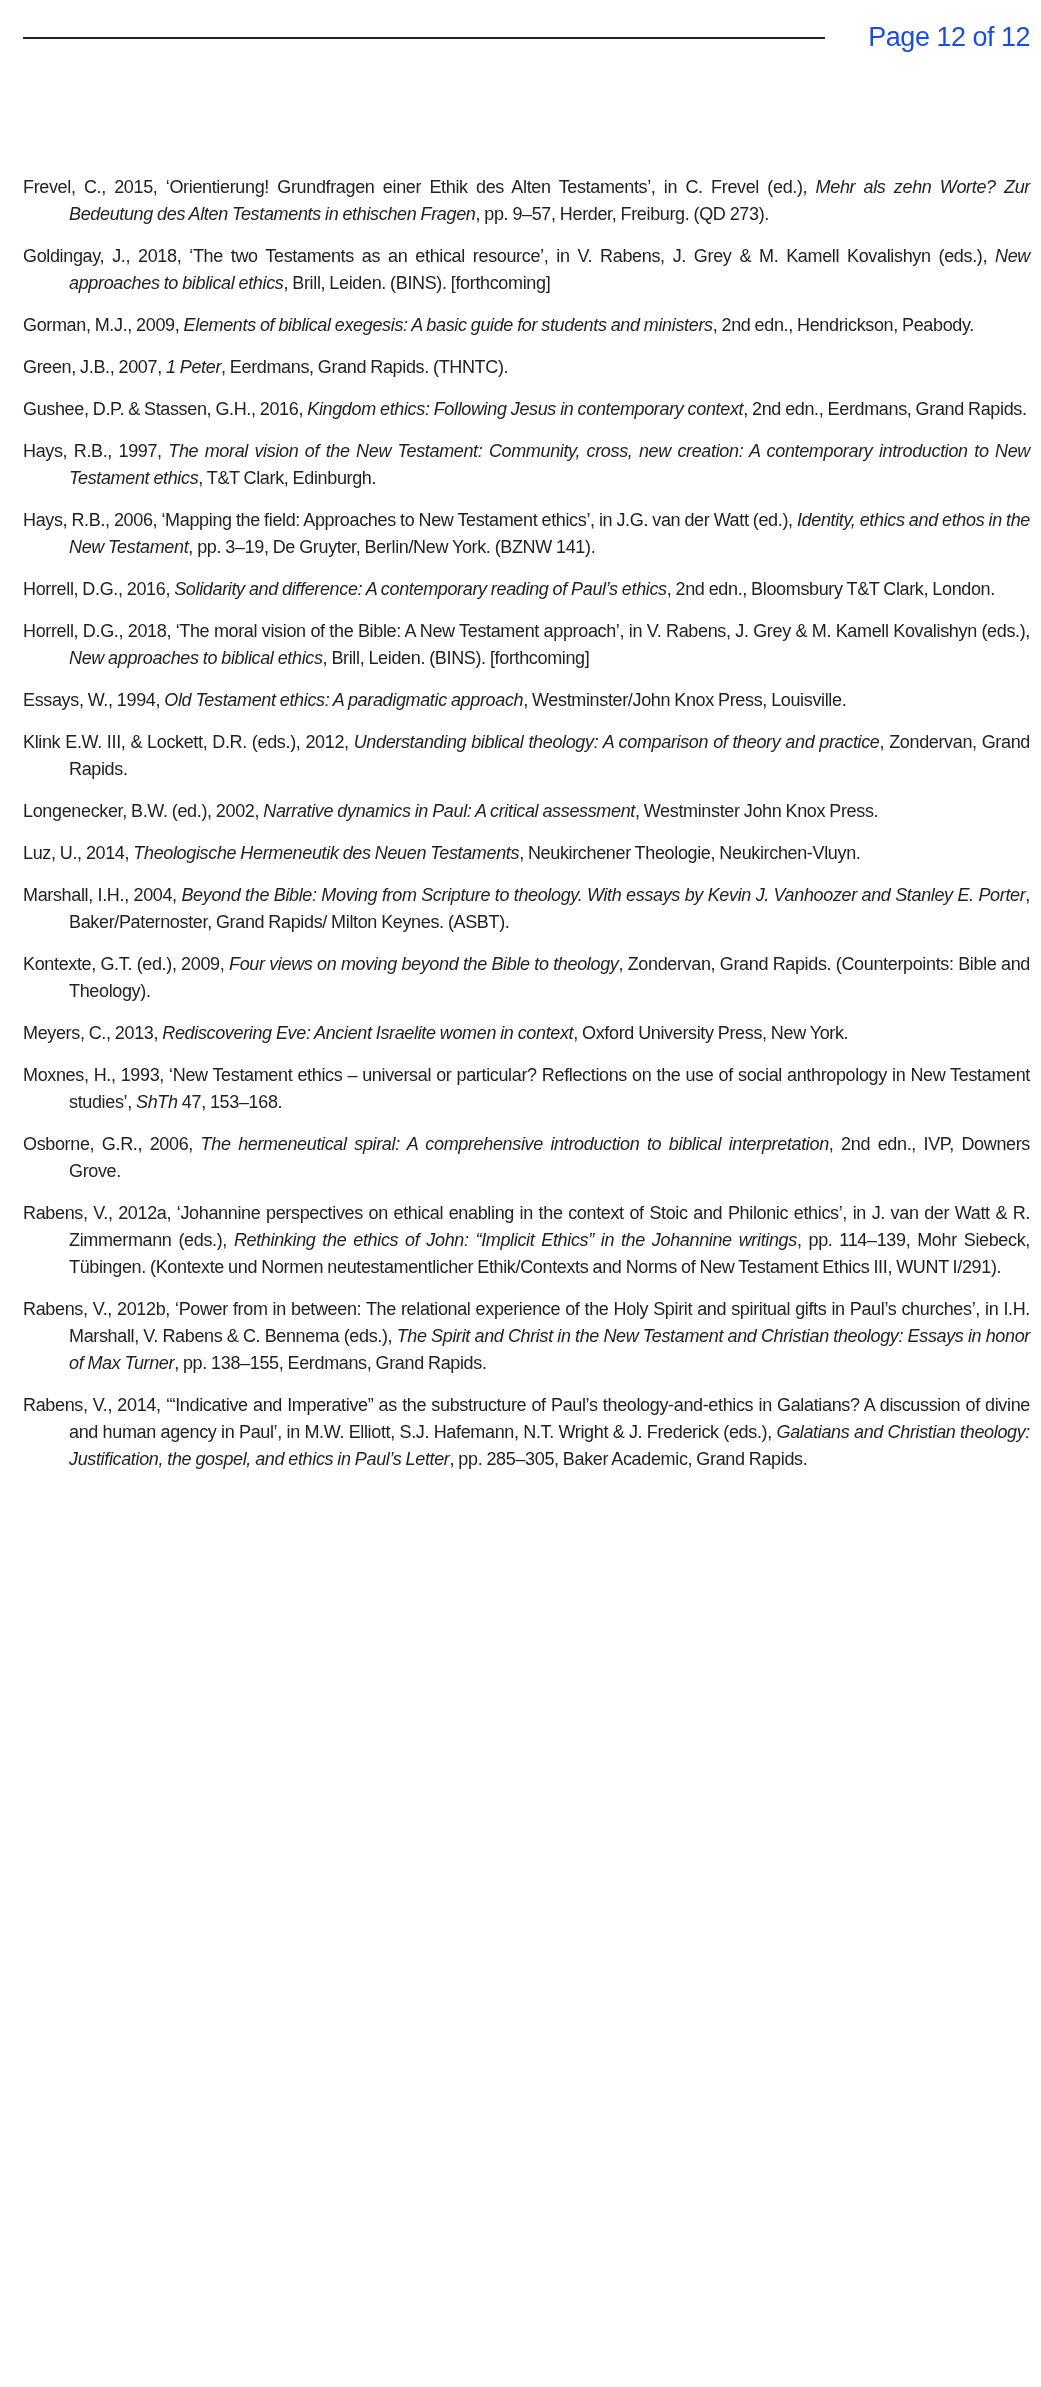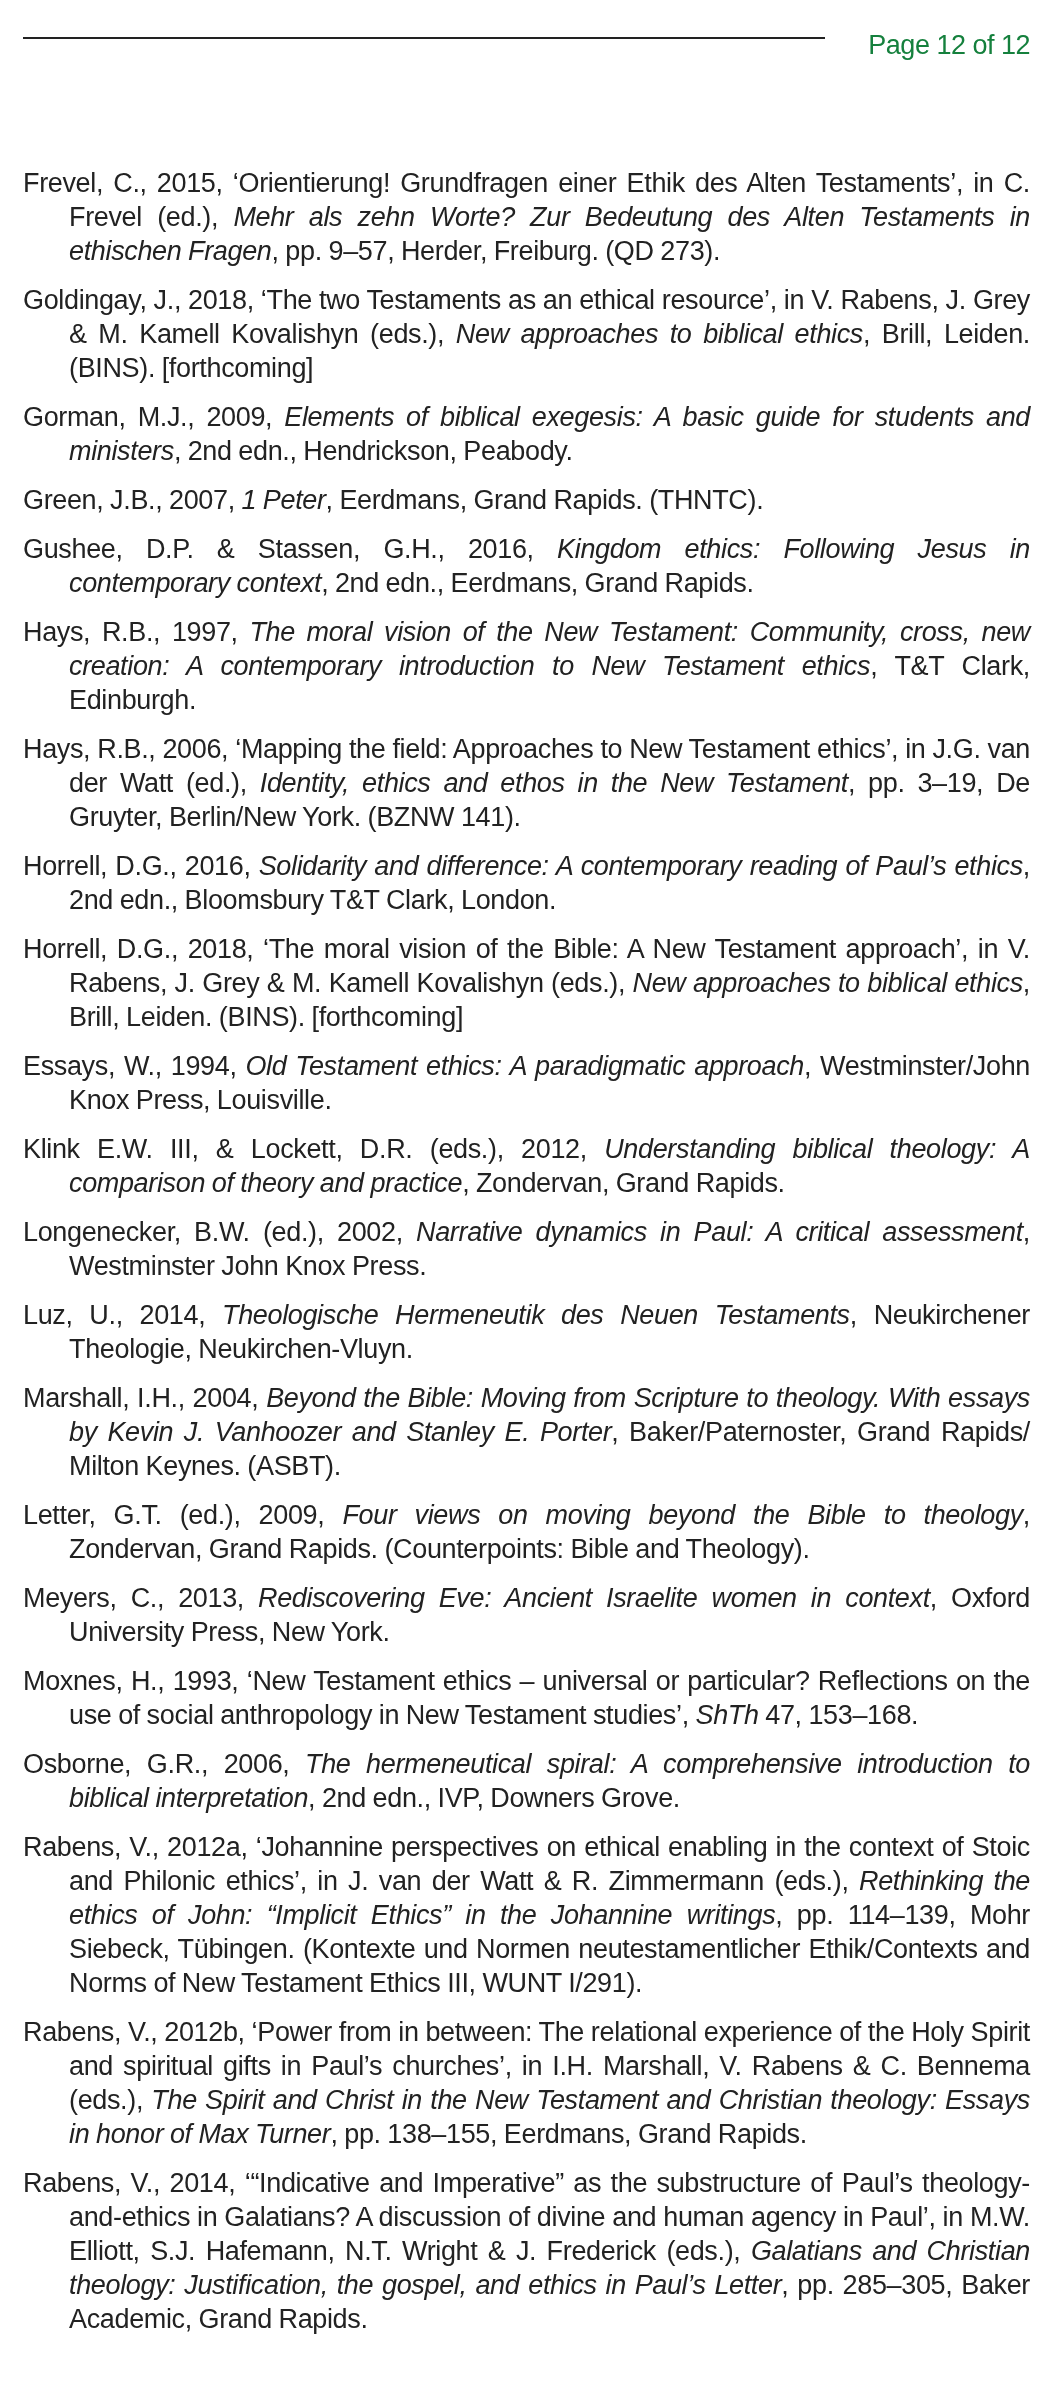--- a/index.html
+++ b/index.html
@@ -3,25 +3,25 @@
 <meta charset="utf-8">
 <style>
   html, body { margin: 0; padding: 0; background: #ffffff; }
   body {
     width: 1041px; height: 2387px; position: relative; overflow: hidden;
     font-family: "Liberation Sans", "DejaVu Sans", sans-serif;
     color: #222222;
   }
   .header { position: absolute; top: 22px; left: 23px; width: 1007px; height: 40px; }
   .header-rule { position: absolute; left: 0; top: 15px; width: 802px; height: 0; border-top: 2.5px solid #222; }
-  .page-num { position: absolute; right: 0; top: 8px; font-size: 27px; letter-spacing: -0.5px; color: #15803d; white-space: nowrap; }
+  .page-num { position: absolute; right: 0; top: 0; font-size: 27px; letter-spacing: -0.5px; color: #1d4ed8; white-space: nowrap; }
   .refs { position: absolute; top: 162px; left: 23px; width: 1007px; }
   .ref {
-    font-size: 27px; line-height: 34px; text-align: justify;
-    padding-left: 46px; text-indent: -46px; margin: 4px 0 15px 0;
+    font-size: 18px; line-height: 27px; text-align: justify;
+    padding-left: 46px; text-indent: -46px; margin: 12px 0 15px 0;
     letter-spacing: -0.35px; word-spacing: -0.5px;
   }
   .ref i { font-style: italic; }
 </style>
 </head>
 <body>
 
 <div class="header">
   <div class="header-rule"></div>
   <div class="page-num">Page 12 of 12</div>
@@ -35,20 +35,20 @@
     <p class="ref"><span>Gushee, D.P. &amp; Stassen, G.H., 2016, </span><i>Kingdom ethics: Following Jesus in contemporary context</i><span>, 2nd edn., Eerdmans, Grand Rapids.</span></p>
     <p class="ref"><span>Hays, R.B., 1997, </span><i>The moral vision of the New Testament: Community, cross, new creation: A contemporary introduction to New Testament ethics</i><span>, T&amp;T Clark, Edinburgh.</span></p>
     <p class="ref"><span>Hays, R.B., 2006, ‘Mapping the field: Approaches to New Testament ethics’, in J.G. van der Watt (ed.), </span><i>Identity, ethics and ethos in the New Testament</i><span>, pp. 3–19, De Gruyter, Berlin/New York. (BZNW 141).</span></p>
     <p class="ref"><span>Horrell, D.G., 2016, </span><i>Solidarity and difference: A contemporary reading of Paul’s ethics</i><span>, 2nd edn., Bloomsbury T&amp;T Clark, London.</span></p>
     <p class="ref"><span>Horrell, D.G., 2018, ‘The moral vision of the Bible: A New Testament approach’, in V. Rabens, J. Grey &amp; M. Kamell Kovalishyn (eds.), </span><i>New approaches to biblical ethics</i><span>, Brill, Leiden. (BINS). [forthcoming]</span></p>
     <p class="ref"><span>Essays, W., 1994, </span><i>Old Testament ethics: A paradigmatic approach</i><span>, Westminster/John Knox Press, Louisville.</span></p>
     <p class="ref"><span>Klink E.W. III, &amp; Lockett, D.R. (eds.), 2012, </span><i>Understanding biblical theology: A comparison of theory and practice</i><span>, Zondervan, Grand Rapids.</span></p>
     <p class="ref"><span>Longenecker, B.W. (ed.), 2002, </span><i>Narrative dynamics in Paul: A critical assessment</i><span>, Westminster John Knox Press.</span></p>
     <p class="ref"><span>Luz, U., 2014, </span><i>Theologische Hermeneutik des Neuen Testaments</i><span>, Neukirchener Theologie, Neukirchen-Vluyn.</span></p>
     <p class="ref"><span>Marshall, I.H., 2004, </span><i>Beyond the Bible: Moving from Scripture to theology. With essays by Kevin J. Vanhoozer and Stanley E. Porter</i><span>, Baker/Paternoster, Grand Rapids/ Milton Keynes. (ASBT).</span></p>
-    <p class="ref"><span>Letter, G.T. (ed.), 2009, </span><i>Four views on moving beyond the Bible to theology</i><span>, Zondervan, Grand Rapids. (Counterpoints: Bible and Theology).</span></p>
+    <p class="ref"><span>Kontexte, G.T. (ed.), 2009, </span><i>Four views on moving beyond the Bible to theology</i><span>, Zondervan, Grand Rapids. (Counterpoints: Bible and Theology).</span></p>
     <p class="ref"><span>Meyers, C., 2013, </span><i>Rediscovering Eve: Ancient Israelite women in context</i><span>, Oxford University Press, New York.</span></p>
     <p class="ref"><span>Moxnes, H., 1993, ‘New Testament ethics – universal or particular? Reflections on the use of social anthropology in New Testament studies’, </span><i>ShTh</i><span> 47, 153–168.</span></p>
     <p class="ref"><span>Osborne, G.R., 2006, </span><i>The hermeneutical spiral: A comprehensive introduction to biblical interpretation</i><span>, 2nd edn., IVP, Downers Grove.</span></p>
     <p class="ref"><span>Rabens, V., 2012a, ‘Johannine perspectives on ethical enabling in the context of Stoic and Philonic ethics’, in J. van der Watt &amp; R. Zimmermann (eds.), </span><i>Rethinking the ethics of John: “Implicit Ethics” in the Johannine writings</i><span>, pp. 114–139, Mohr Siebeck, Tübingen. (Kontexte und Normen neutestamentlicher Ethik/Contexts and Norms of New Testament Ethics III, WUNT I/291).</span></p>
     <p class="ref"><span>Rabens, V., 2012b, ‘Power from in between: The relational experience of the Holy Spirit and spiritual gifts in Paul’s churches’, in I.H. Marshall, V. Rabens &amp; C. Bennema (eds.), </span><i>The Spirit and Christ in the New Testament and Christian theology: Essays in honor of Max Turner</i><span>, pp. 138–155, Eerdmans, Grand Rapids.</span></p>
     <p class="ref"><span>Rabens, V., 2014, ‘“Indicative and Imperative” as the substructure of Paul’s theology-and-ethics in Galatians? A discussion of divine and human agency in Paul’, in M.W. Elliott, S.J. Hafemann, N.T. Wright &amp; J. Frederick (eds.), </span><i>Galatians and Christian theology: Justification, the gospel, and ethics in Paul’s Letter</i><span>, pp. 285–305, Baker Academic, Grand Rapids.</span></p>
   </div>
 
 </body></html>

